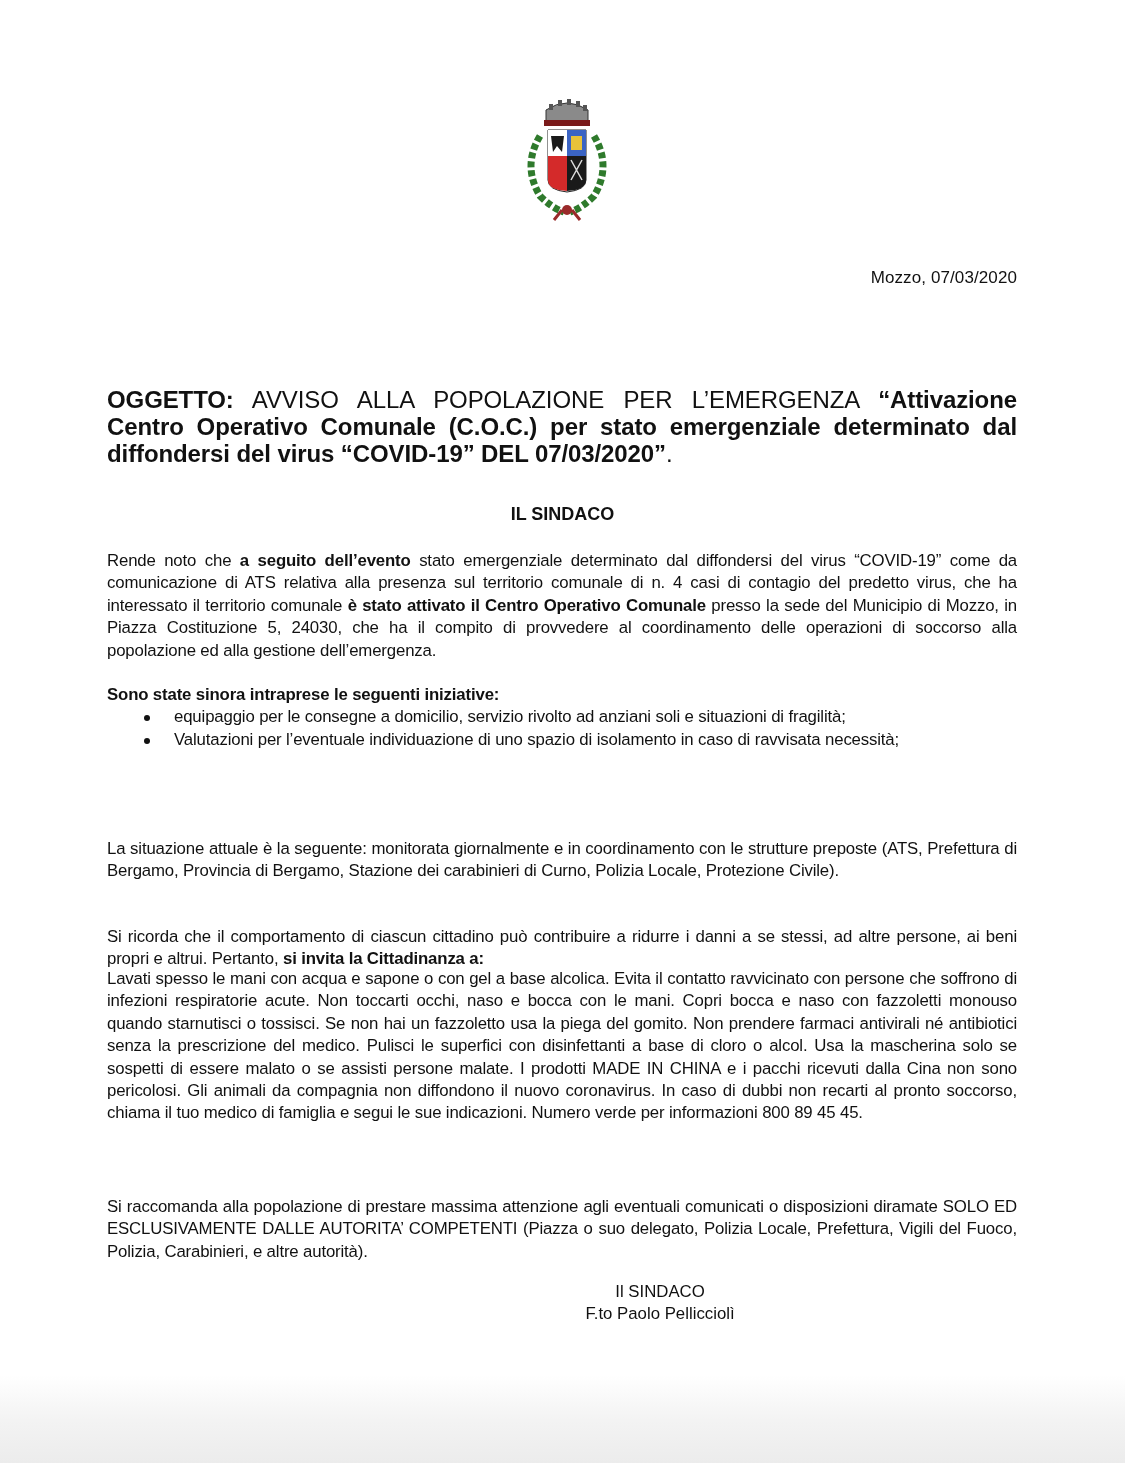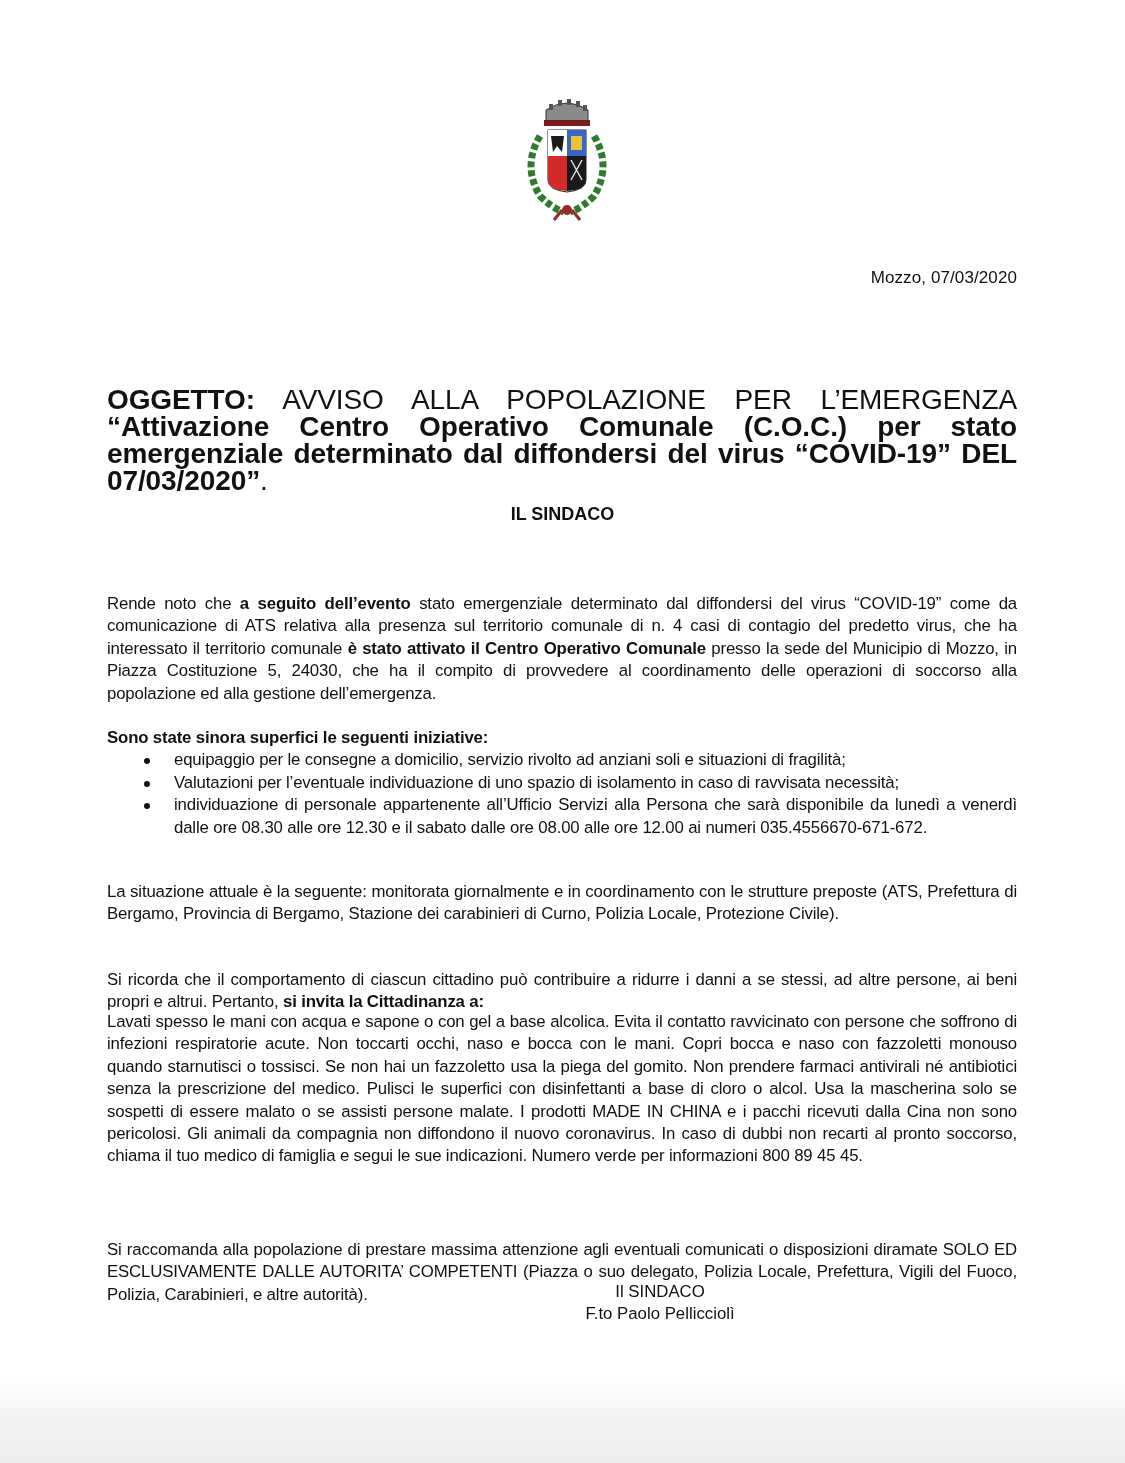--- a/index.html
+++ b/index.html
@@ -11,30 +11,29 @@
       position: relative;
     }
     .page { position: absolute; left: 0; top: 0; width: 1125px; height: 1463px; }
     .crest { position: absolute; left: 518px; top: 96px; width: 98px; height: 128px; }
     .date { position: absolute; right: 108px; top: 268px; font-size: 17px; letter-spacing: 0.1px; }
     .heading { position: absolute; left: 0; width: 1125px; text-align: center; font-weight: bold; font-size: 18px; }
     .h-avviso { top: 339px; }
     .h-sindaco { top: 504px; }
     .oggetto {
       position: absolute; left: 107px; top: 386px; width: 910px;
-      font-size: 28px; line-height: 27px; text-align: justify; letter-spacing: -0.1px;
+      font-size: 24px; line-height: 27px; text-align: justify; letter-spacing: -0.1px;
     }
     .oggetto .lab { font-weight: bold; }
     .oggetto .reg { font-weight: normal; }
     .oggetto .b { font-weight: bold; }
     .para {
       position: absolute; left: 107px; width: 910px;
       font-size: 16.8px; line-height: 22.4px; text-align: justify; letter-spacing: -0.15px;
       font-family: "Liberation Sans Narrow", "Liberation Sans", sans-serif;
-      margin-top: 43px;
     }
     .para b { font-weight: bold; }
     .p1 { top: 550px; }
     .p2 { top: 684px; }
     .p3 { top: 838px; }
     .p4 { top: 926px; }
     .p5 { top: 968px; font-weight: normal; }
     .p6 { top: 1196px; }
     ul.bullets { margin: 0; padding: 0; list-style: none; }
     ul.bullets li { position: relative; padding-left: 67px; }
@@ -88,25 +87,24 @@
     <span class="lab">OGGETTO:</span><span class="reg"> AVVISO ALLA POPOLAZIONE PER L’EMERGENZA </span><span class="b">“Attivazione Centro Operativo Comunale (C.O.C.) per stato emergenziale determinato dal diffondersi del virus “COVID-19” DEL 07/03/2020”</span><span class="reg">.</span>
   </div>
 
   <div class="heading h-sindaco">IL SINDACO</div>
 
   <div class="para p1">
     <span>Rende noto che </span><b>a seguito dell’evento</b><span> stato emergenziale determinato dal diffondersi del virus “COVID-19” come da comunicazione di ATS relativa alla presenza sul territorio comunale di n. 4 casi di contagio del predetto virus, che ha interessato il territorio comunale </span><b>è stato attivato il Centro Operativo Comunale</b><span> presso la sede del Municipio di Mozzo, in Piazza Costituzione 5, 24030, che ha il compito di provvedere al coordinamento delle operazioni di soccorso alla popolazione ed alla gestione dell’emergenza.</span>
   </div>
 
   <div class="para p2">
-    <b>Sono state sinora superfici le seguenti iniziative:</b>
+    <b>Sono state sinora intraprese le seguenti iniziative:</b>
     <ul class="bullets">
       <li>equipaggio per le consegne a domicilio, servizio rivolto ad anziani soli e situazioni di fragilità;</li>
       <li>Valutazioni per l’eventuale individuazione di uno spazio di isolamento in caso di ravvisata necessità;</li>
-      <li>individuazione di personale appartenente all’Ufficio Servizi alla Persona che sarà disponibile da lunedì a venerdì dalle ore 08.30 alle ore 12.30 e il sabato dalle ore 08.00 alle ore 12.00 ai numeri 035.4556670-671-672.</li>
     </ul>
   </div>
 
   <div class="para p4">
     <span>Si ricorda che il comportamento di ciascun cittadino può contribuire a ridurre i danni a se stessi, ad altre persone, ai beni propri e altrui. Pertanto, </span><b>si invita la Cittadinanza a:</b>
   </div>
 
   <div class="para p3">La situazione attuale è la seguente: monitorata giornalmente e in coordinamento con le strutture preposte (ATS, Prefettura di Bergamo, Provincia di Bergamo, Stazione dei carabinieri di Curno, Polizia Locale, Protezione Civile).</div>
 
   <div class="para p5">Lavati spesso le mani con acqua e sapone o con gel a base alcolica. Evita il contatto ravvicinato con persone che soffrono di infezioni respiratorie acute. Non toccarti occhi, naso e bocca con le mani. Copri bocca e naso con fazzoletti monouso quando starnutisci o tossisci. Se non hai un fazzoletto usa la piega del gomito. Non prendere farmaci antivirali né antibiotici senza la prescrizione del medico. Pulisci le superfici con disinfettanti a base di cloro o alcol. Usa la mascherina solo se sospetti di essere malato o se assisti persone malate. I prodotti MADE IN CHINA e i pacchi ricevuti dalla Cina non sono pericolosi. Gli animali da compagnia non diffondono il nuovo coronavirus. In caso di dubbi non recarti al pronto soccorso, chiama il tuo medico di famiglia e segui le sue indicazioni. Numero verde per informazioni 800 89 45 45.</div>

